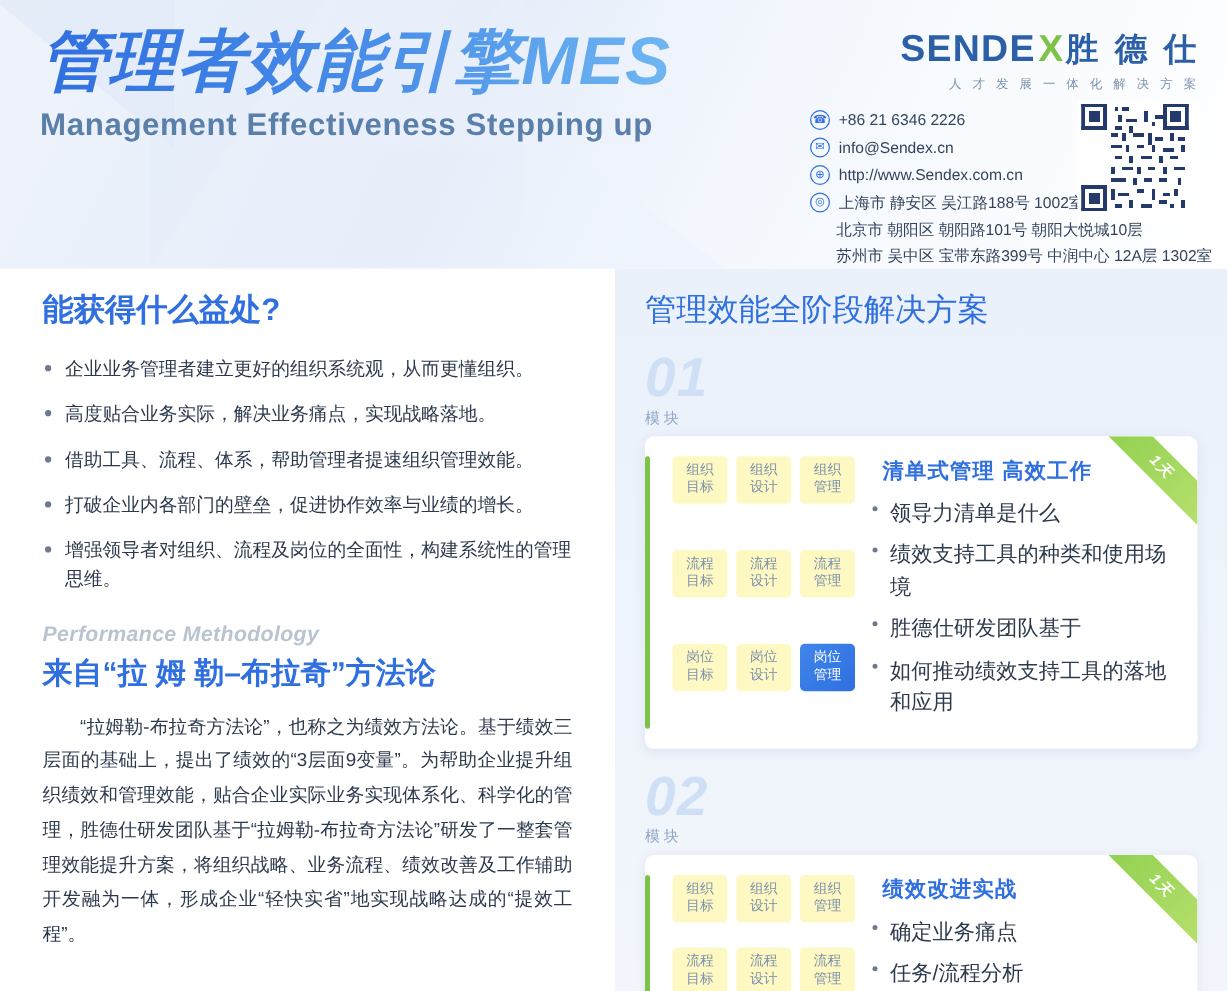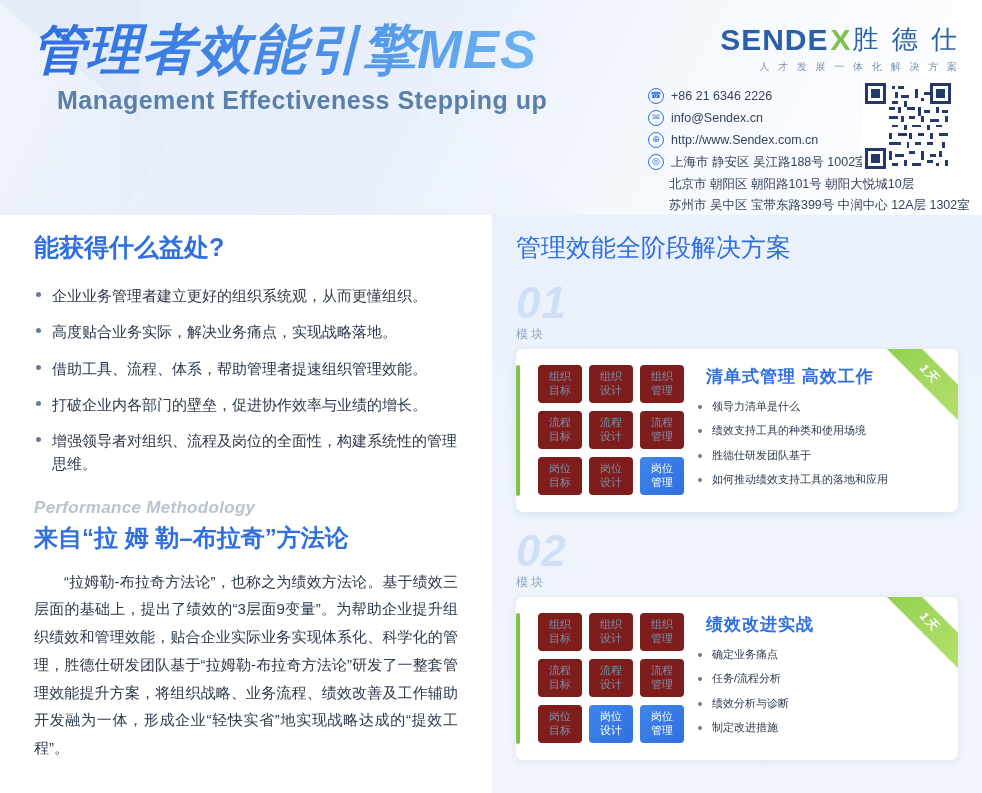--- a/index.html
+++ b/index.html
@@ -30,28 +30,28 @@
     -webkit-background-clip:text;background-clip:text;color:transparent;
     font-style:italic;
   }
   .title-2{
     font-size:54px;font-weight:bold;letter-spacing:1px;line-height:1.08;margin-top:2px;
     background:linear-gradient(90deg,#2f6fe0 0%,#4a8fe8 55%,#6fb6f2 100%);
     -webkit-background-clip:text;background-clip:text;color:transparent;
     font-style:italic;
   }
   .title-sub{
-    margin-top:8px;font-size:25px;font-weight:bold;color:#5a7fa8;letter-spacing:.5px;margin-left:25px;
+    margin-top:8px;font-size:25px;font-weight:bold;color:#5a7fa8;letter-spacing:.5px;
   }
 
   .logo-wrap{position:absolute;right:22px;top:22px;text-align:right;}
   .logo-line{display:flex;align-items:center;justify-content:flex-end;}
   .logo-sendex{font-size:30px;font-weight:bold;color:#2b5fa8;letter-spacing:1px;}
   .logo-x{font-size:30px;font-weight:bold;color:#7fc24a;margin:0 2px;}
-  .logo-cn{font-size:26px;font-weight:normal;color:#2b5fa8;letter-spacing:3px;text-align:center;}
+  .logo-cn{font-size:26px;font-weight:bold;color:#2b5fa8;letter-spacing:3px;text-align:center;}
   .logo-tag{font-size:10px;color:#7d93ad;letter-spacing:3px;margin-top:3px;}
 
   .contact{position:absolute;left:648px;top:86px;font-size:12.5px;color:#33445c;line-height:1.75;}
   .contact .row{display:flex;align-items:flex-start;gap:7px;}
   .ci{display:inline-block;width:14px;height:14px;border:1.3px solid #2f6fe0;border-radius:50%;
       color:#2f6fe0;font-size:9px;line-height:12px;text-align:center;flex:0 0 auto;margin-top:2px;}
   .addr{margin-left:21px;}
 
   .qr{position:absolute;right:22px;top:80px;width:92px;height:92px;background:#fff;padding:3px;}
   .qr svg{display:block;}
@@ -84,28 +84,28 @@
   .mod-lbl{font-size:12px;color:#8fa6c4;letter-spacing:3px;margin-top:2px;}
 
   .card{position:relative;margin-top:6px;background:#fff;border-radius:7px;box-shadow:0 2px 9px rgba(60,90,140,.10);
         padding:16px 14px 16px 16px;display:flex;gap:14px;overflow:hidden;}
   .card:before{content:"";position:absolute;left:0;top:16px;bottom:16px;width:4px;background:#7fc24a;border-radius:3px;}
   .ribbon{position:absolute;right:0;top:0;width:74px;height:74px;overflow:hidden;}
   .ribbon i{position:absolute;right:-26px;top:12px;display:block;width:110px;transform:rotate(45deg);
     background:linear-gradient(90deg,#8fd04f,#b6e06d);color:#fff;font-size:12px;font-weight:bold;text-align:center;padding:4px 0;letter-spacing:1px;}
 
   .grid{display:grid;grid-template-columns:repeat(3,44px);grid-gap:7px;flex:0 0 auto;margin-left:6px;}
-  .cell{width:44px;height:38px;border-radius:4px;background:#7f1d1d;color:#7c91ad;font-size:11px;
+  .cell{width:44px;height:38px;border-radius:4px;background:#fef9c3;color:#7c91ad;font-size:11px;
         display:flex;flex-direction:column;align-items:center;justify-content:center;line-height:1.25;}
   .cell.hi{background:linear-gradient(135deg,#3f86ea,#2f6fe0);color:#fff;}
 
   .card-body{flex:1 1 auto;min-width:0;}
   .card-title{font-size:17px;font-weight:bold;color:#2f6fe0;margin:0 0 10px 8px;letter-spacing:1px;}
   .card-list{margin:0;padding:0;list-style:none;}
-  .card-list li{font-size:11px;color:#2d3a4d;line-height:1.5;margin-bottom:8px;padding-left:14px;position:relative;}
+  .card-list li{font-size:17px;color:#2d3a4d;line-height:1.5;margin-bottom:8px;padding-left:14px;position:relative;}
   .card-list li:before{content:"";position:absolute;left:0;top:7px;width:4px;height:4px;border-radius:50%;background:#6b7a90;}
 </style>
 </head>
 <body>
 
 <div class="page">
 
   <div class="header">
     <div class="hdr-tri t1"></div>
     <div class="hdr-tri t2"></div>

